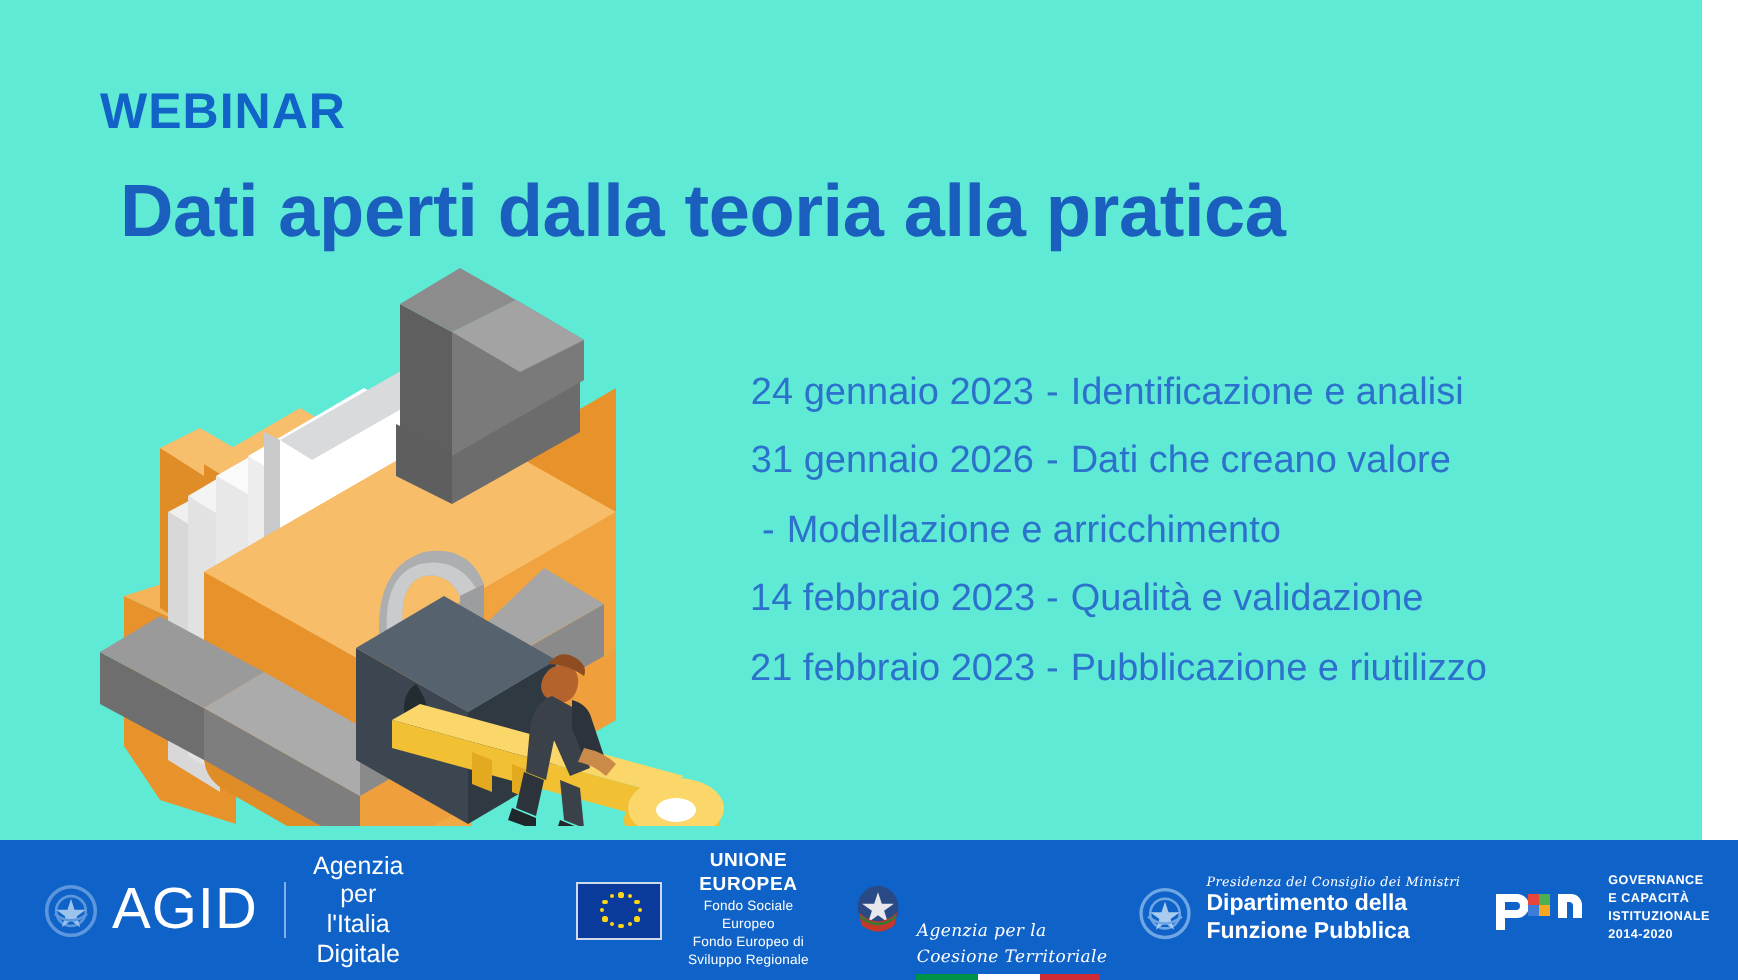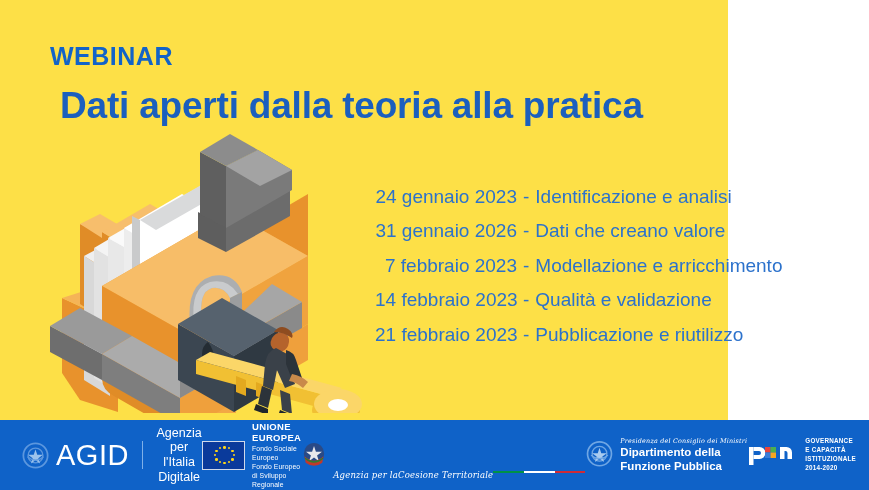--- a/index.html
+++ b/index.html
@@ -2,21 +2,21 @@
 <html><head>
 <meta charset="utf-8">
 <style>
   * { box-sizing: border-box; margin: 0; padding: 0; }
   html, body {
     width: 869px; height: 490px;
     background: #ffffff;
     font-family: "Liberation Sans", sans-serif;
     overflow: hidden;
   }
-  .page { position: relative; width: 728px; height: 490px; background: #fde047; }
+  .page { position: relative; width: 851px; height: 490px; background: #5eead4; }
 
   
   .kicker {
     position: absolute; left: 50px; top: 44px;
     font-size: 25px; font-weight: 700; letter-spacing: 0.5px;
     color: #1263C8; line-height: 1;
   }
   .title {
     position: absolute; left: 60px; top: 86px;
     font-size: 37px; font-weight: 700; letter-spacing: -0.2px;
@@ -71,38 +71,38 @@
 
   
   .eu { display: flex; align-items: center; gap: 7px; }
   .eu-flag {
     width: 43px; height: 29px; background: #0A3A9B;
     border: 1px solid #cfd9ea; flex: none; position: relative;
   }
   .eu-star {
     position: absolute; width: 2.6px; height: 2.6px; background: #FFD617; border-radius: 50%;
   }
-  .eu-text { color: #ffffff; }
+  .eu-text { color: #ffffff; text-align: center; }
   .eu-title { font-size: 9.5px; font-weight: 700; letter-spacing: 0.3px; line-height: 1.25; }
   .eu-line { font-size: 6.8px; line-height: 1.33; letter-spacing: 0.1px; }
 
   
   .coesione { display: flex; align-items: center; gap: 6px; }
   .ct-emblem { width: 26px; height: 28px; flex: none; }
-  .ct-text { display: flex; flex-direction: row; margin-top: 40px; }
+  .ct-text { display: flex; flex-direction: column; margin-top: 40px; }
   .ct-script {
     color: #ffffff; font-family: "DejaVu Serif", serif; font-style: italic;
     font-size: 8.5px; line-height: 1.45; letter-spacing: 0.2px; white-space: nowrap;
   }
   .ct-flag { display: flex; width: 92px; height: 2.6px; margin-top: 2px; }
   .ct-flag i { flex: 1; display: block; }
   .ct-g { background: #009246; } .ct-w { background: #ffffff; } .ct-r { background: #CE2B37; }
 
   
-  .dfp { display: flex; align-items: center; gap: 6px; }
+  .dfp { display: flex; align-items: flex-end; gap: 6px; }
   .dfp-emblem { width: 29px; height: 31px; flex: none; }
   .dfp-text { display: flex; flex-direction: column; }
   .dfp-pre {
     color: #ffffff; font-family: "DejaVu Serif", serif; font-style: italic;
     font-size: 6.4px; line-height: 1.3; letter-spacing: 0.2px; white-space: nowrap;
     margin-bottom: 1px;
   }
   .dfp-main {
     color: #ffffff; font-size: 11.5px; font-weight: 700; line-height: 1.17; white-space: nowrap;
   }
@@ -223,21 +223,20 @@
       <span class="session-date">24 gennaio 2023</span>
       <span class="session-sep">-</span>
       <span class="session-topic">Identificazione e analisi</span>
     </div>
     <div class="session-row">
       <span class="session-date">31 gennaio 2026</span>
       <span class="session-sep">-</span>
       <span class="session-topic">Dati che creano valore</span>
     </div>
     <div class="session-row">
-      <span class="session-date">7 febbraio 2023</span>
       <span class="session-sep">-</span>
       <span class="session-topic">Modellazione e arricchimento</span>
     </div>
     <div class="session-row">
       <span class="session-date">14 febbraio 2023</span>
       <span class="session-sep">-</span>
       <span class="session-topic">Qualità e validazione</span>
     </div>
     <div class="session-row">
       <span class="session-date">21 febbraio 2023</span>

